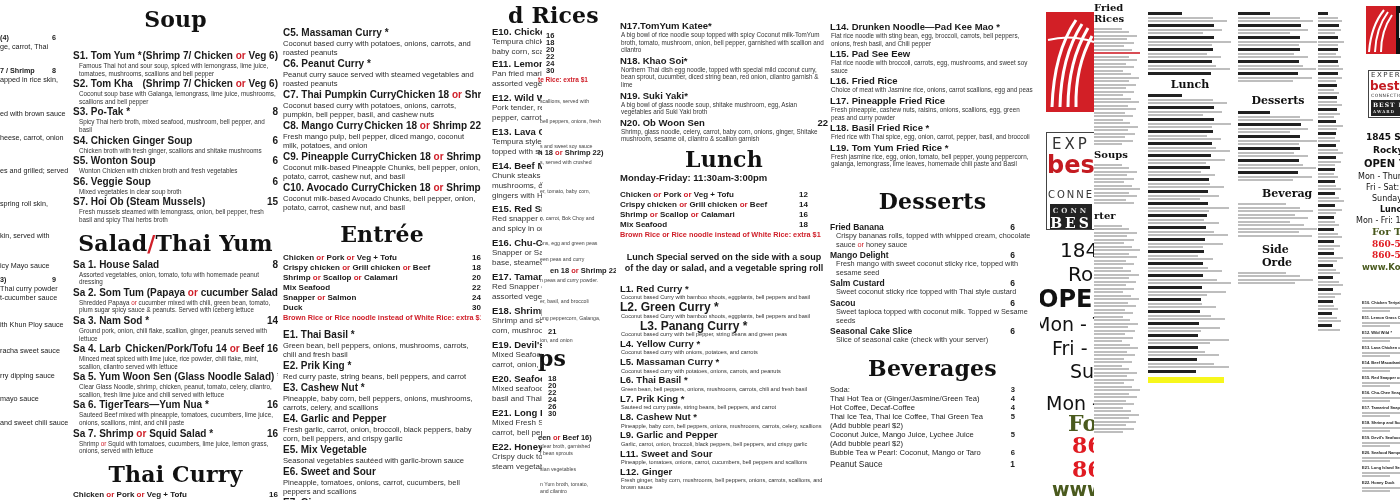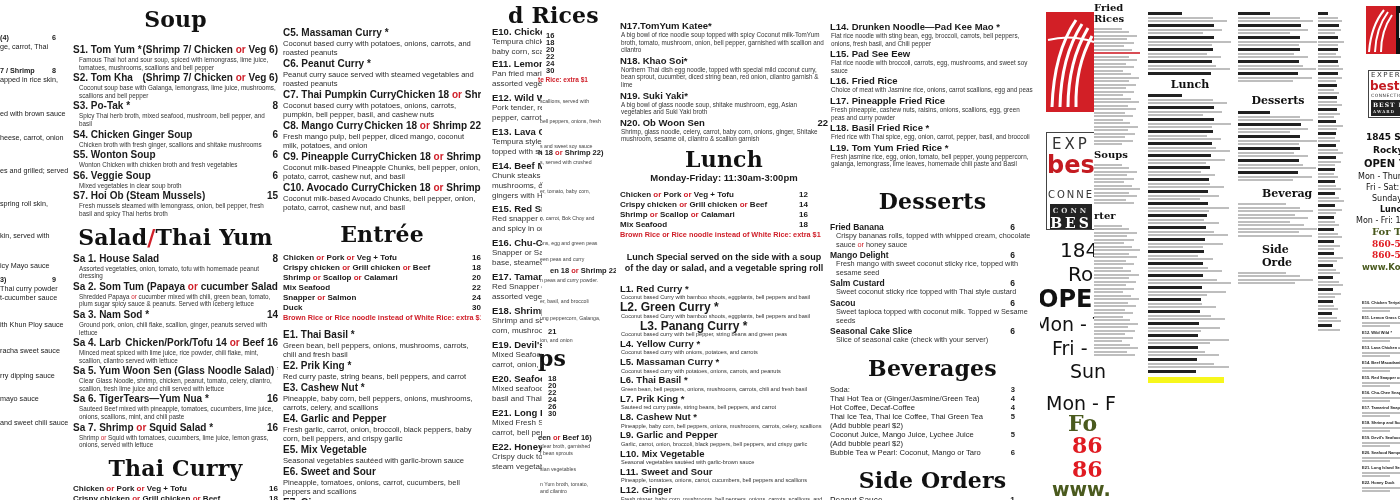--- a/index.html
+++ b/index.html
@@ -89,21 +89,21 @@
     <div class="cut-row" style="top: 371px;"><span>rry dipping sauce</span></div>
     <div class="cut-row" style="top: 385px;"><span></span></div>
     <div class="cut-row" style="top: 394px;"><span>mayo sauce</span></div>
     <div class="cut-row" style="top: 409px;"><span></span></div>
     <div class="cut-row" style="top: 418px;"><span>and sweet chili sauce</span></div>
     <div class="cut-row" style="top: 434px;"><span></span></div>
   </div>
 
 <div class="panel" id="panel-b">
   <div class="heading h-big">Soup</div>
-  <div id="soup-list" style="margin-top:12px;">
+  <div id="soup-list" style="margin-top:18px;">
       <div class="menu-item">
         <div class="item-title">
           <span><span>S1. Tom Yum *</span></span>
           <span class="price"><span>(Shrimp 7/  Chicken</span><span class="red"> or </span><span>Veg 6)</span></span>
         </div>
         <div class="item-desc"><span>Famous Thai hot and sour soup, spiced with lemongrass, lime juice, tomatoes, mushrooms, scallions and bell pepper</span></div>
       </div>
       <div class="menu-item">
         <div class="item-title">
           <span><span>S2. Tom Kha</span></span>
@@ -465,21 +465,21 @@
       </div>
       <div class="menu-item">
         <div class="item-title" style="font-size: 9.5px; line-height: 11px;">
           <span><span>N20. Ob Woon Sen</span></span>
           <span class="price"><span>22</span></span>
         </div>
         <div class="item-desc" style="padding-left: 1px;"><span>Shrimp, glass noodle, celery, carrot, baby corn, onions, ginger, Shitake mushroom, sesame oil, cilantro &amp; scallion garnish</span></div>
       </div>
     </div>
   <div class="heading h-big" style="margin-top:3px;">Lunch</div>
-  <div style="text-align:center;font-weight:bold;font-size:9.5px;line-height:12px;">Monday-Friday: 11:30am-3:00pm</div>
+  <div style="text-align:left;font-weight:bold;font-size:9.5px;line-height:12px;">Monday-Friday: 11:30am-3:00pm</div>
   <div id="lunch-proteins" style="margin-top:6px;padding-right:20px;">
       <div class="protein-row">
         <span><span>Chicken</span><span class="red"> or </span><span>Pork</span><span class="red"> or </span><span>Veg + Tofu</span></span>
         <span>12</span>
       </div>
       <div class="protein-row">
         <span><span>Crispy chicken</span><span class="red"> or </span><span>Grill chicken</span><span class="red"> or </span><span>Beef</span></span>
         <span>14</span>
       </div>
       <div class="protein-row">
@@ -540,26 +540,20 @@
         <div class="item-title" style="font-size: 9.5px; line-height: 10.5px;">
           <span><span>L8. Cashew Nut *</span></span>
         </div>
         <div class="item-desc" style="font-size: 5.6px; line-height: 6.8px; padding-left: 1px;"><span>Pineapple, baby corn, bell peppers, onions, mushrooms, carrots, celery, scallions</span></div>
       </div>
       <div class="menu-item">
         <div class="item-title" style="font-size: 9.5px; line-height: 10.5px;">
           <span><span>L9. Garlic and Pepper</span></span>
         </div>
         <div class="item-desc" style="font-size: 5.6px; line-height: 6.8px; padding-left: 1px;"><span>Garlic, carrot, onion, broccoli, black peppers, bell peppers, and crispy garlic</span></div>
-      </div>
-      <div class="menu-item">
-        <div class="item-title" style="font-size: 9.5px; line-height: 10.5px;">
-          <span><span>L10. Mix Vegetable</span></span>
-        </div>
-        <div class="item-desc" style="font-size: 5.6px; line-height: 6.8px; padding-left: 1px;"><span>Seasonal vegetables sautéed with garlic-brown sauce</span></div>
       </div>
       <div class="menu-item">
         <div class="item-title" style="font-size: 9.5px; line-height: 10.5px;">
           <span><span>L11. Sweet and Sour</span></span>
         </div>
         <div class="item-desc" style="font-size: 5.6px; line-height: 6.8px; padding-left: 1px;"><span> Pineapple, tomatoes, onions, carrot, cucumbers, bell peppers and scallions</span></div>
       </div>
       <div class="menu-item">
         <div class="item-title" style="font-size: 9.5px; line-height: 10.5px;">
           <span><span>L12. Ginger</span></span>
@@ -675,21 +669,20 @@
       </div>
       <div class="bev-row">
         <span>(Add bubble pearl $2)</span>
         <span class="price"></span>
       </div>
       <div class="bev-row">
         <span>Bubble Tea w Pearl: Coconut, Mango or Taro</span>
         <span class="price">6</span>
       </div>
     </div>
-  <div class="heading h-big" style="margin-top:10px;">Side Orders</div>
   <div id="side-list" style="margin-top:2px;padding-right:20px;">
       <div class="side-row">
         <span>Peanut Sauce</span>
         <span style="font-weight: bold;">1</span>
       </div>
     </div>
 </div>
 
 <div class="panel" id="panel-g">
 
@@ -718,21 +711,21 @@
   <div class="info-line" style="left:-2px;top:285px;font-size:24px;font-weight:bold;">OPEN</div>
   <div class="info-line" style="left:-6px;top:313px;font-size:19px;">Mon - T</div>
   <div class="info-line" style="left:12px;top:337px;font-size:19px;">Fri - Sa</div>
   <div class="info-line" style="left:30px;top:360px;font-size:19px;">Sun</div>
   <div class="info-line" style="left:6px;top:372px;font-size:19px;margin-top:20px;">Mon - F</div>
   <div class="info-line green" style="left:28px;top:410px;font-size:22px;font-weight:bold;font-family:'DejaVu Serif',serif;">Fo</div>
   <div class="info-line phone" style="left:32px;top:432px;font-size:22px;">86</div>
   <div class="info-line phone" style="left:32px;top:456px;font-size:22px;">86</div>
   <div class="info-line green" style="left:12px;top:478px;font-size:19px;font-weight:bold;">www.</div>
 
-  <div style="position:absolute;left:54px;top:0;width:54px;height:356px;background:#fff;overflow:hidden;">
+  <div style="position:absolute;left:54px;top:0;width:54px;height:500px;background:#fff;overflow:hidden;">
     <div class="thumb-heading" style="font-size:10px;margin-top:2px;text-align:left;">Fried Rices</div>
     <div id="thumb-g-lines-1" style="padding:2px 8px 0 0;">
         <div class="thumb-line" style="width: 60%;"></div>
         <div class="thumb-line" style="width: 77%;"></div>
         <div class="thumb-line" style="width: 94%;"></div>
         <div class="thumb-line" style="width: 71%;"></div>
         <div class="thumb-line" style="width: 88%;"></div>
         <div class="thumb-line" style="width: 65%;"></div>
         <div class="thumb-line" style="width: 82%;"></div>
         <div class="thumb-line" style="width: 99%; background: rgb(208, 32, 42); opacity: 0.8;"></div>

